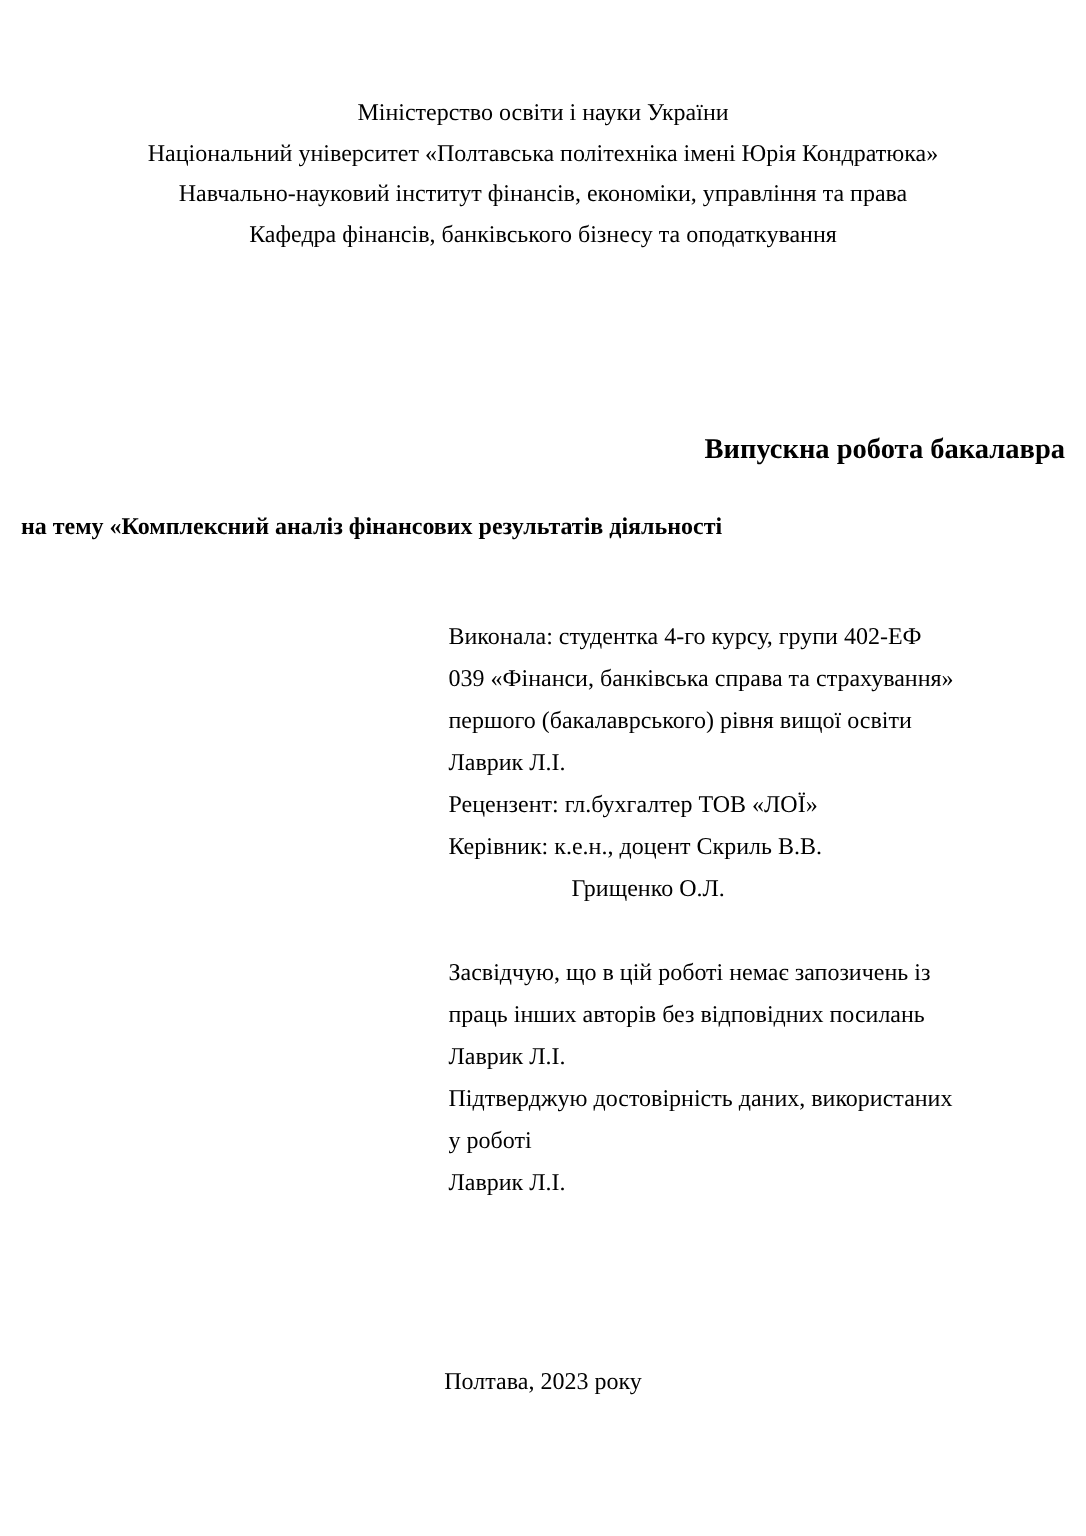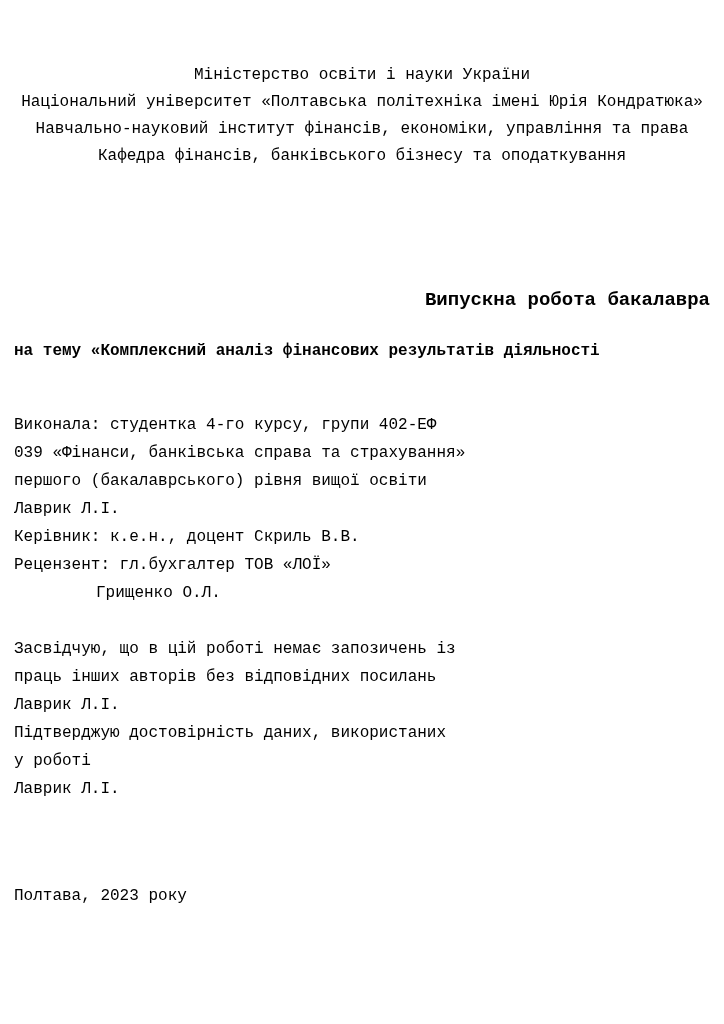--- a/index.html
+++ b/index.html
@@ -3,21 +3,21 @@
 <meta charset="utf-8">
 <style>
   * { margin: 0; padding: 0; box-sizing: border-box; }
   html, body { background: #ffffff; }
   .page {
     width: 696px;
     height: 1024px;
     margin: 0 auto;
     background: #ffffff;
     color: #000000;
-    font-family: Liberation Mono, monospace;
+    font-family: Liberation Serif, serif;
     font-size: 16px;
     position: relative;
     overflow: hidden;
   }
   .header {
     padding-top: 62px;
     text-align: center;
     line-height: 27px;
   }
   .title {
@@ -28,34 +28,36 @@
     line-height: 24px;
   }
   .topic {
     margin-top: 26px;
     text-align: left;
     font-weight: bold;
     line-height: 27px;
   }
   .details {
     margin-top: 46px;
+    margin-left: 285px;
     margin-right: 40px;
     line-height: 28px;
   }
   .details .indent {
     padding-left: 82px;
   }
   .attestation {
     margin-top: 28px;
   }
   .footer {
     position: absolute;
-    top: 883px;
+    top: 908px;
     left: 0;
     right: 0;
+    text-align: center;
     line-height: 27px;
   }
 </style>
 </head>
 <body>
 
 <div class="page">
 
   <div class="header">
     <div>Міністерство освіти і науки України</div>
@@ -68,22 +70,22 @@
 
   <div class="topic">
     <div>на тему «Комплексний аналіз фінансових результатів діяльності</div>
   </div>
 
   <div class="details">
     <div>Виконала: студентка 4-го курсу, групи 402-ЕФ</div>
     <div>039 «Фінанси, банківська справа та страхування»</div>
     <div>першого (бакалаврського) рівня вищої освіти</div>
     <div>Лаврик Л.І.</div>
+    <div>Рецензент: гл.бухгалтер ТОВ «ЛОЇ»</div>
     <div>Керівник: к.е.н., доцент Скриль В.В.</div>
-    <div>Рецензент: гл.бухгалтер ТОВ «ЛОЇ»</div>
     <div class="indent">Грищенко О.Л.</div>
   </div>
 
   <div class="details attestation">
     <div>Засвідчую, що в цій роботі немає запозичень із</div>
     <div>праць інших авторів без відповідних посилань</div>
     <div>Лаврик Л.І.</div>
     <div>Підтверджую достовірність даних, використаних</div>
     <div>у роботі</div>
     <div>Лаврик Л.І.</div>

